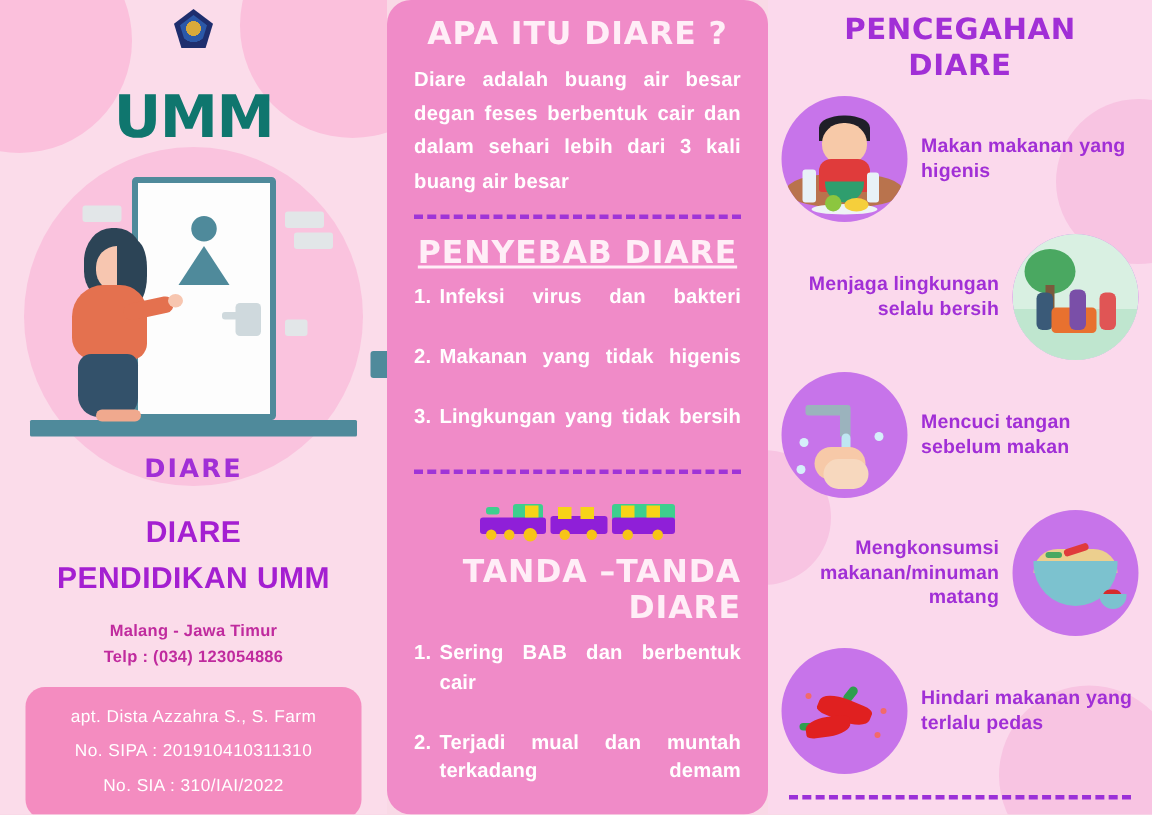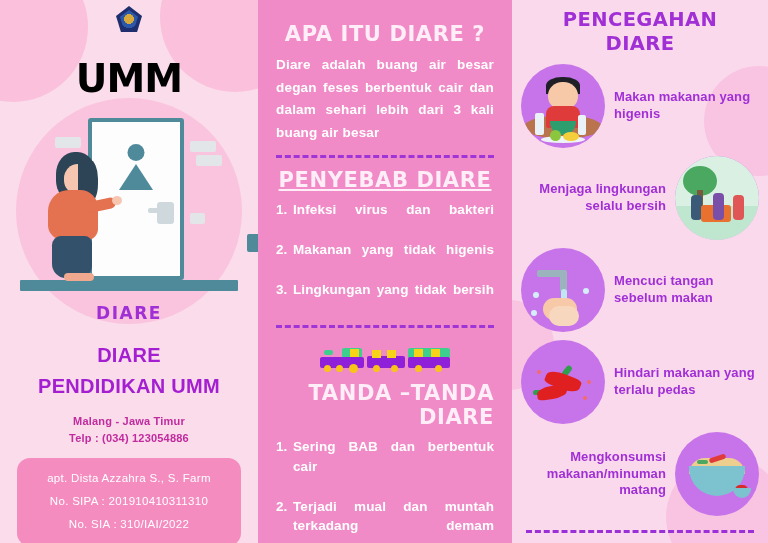--- a/index.html
+++ b/index.html
@@ -32,21 +32,21 @@
     clip-path:polygon(50% 0%, 100% 38%, 81% 100%, 19% 100%, 0% 38%);
     position:relative;
   }
   .emblem::after{
     content:""; position:absolute; inset:4px;
     background:radial-gradient(circle,#d8a93a 0 38%,#2b58a8 40% 70%,#1e2e6e 72%);
     clip-path:polygon(50% 0%, 100% 38%, 81% 100%, 19% 100%, 0% 38%);
   }
   .umm-text {
     font-family:"DejaVu Sans", sans-serif;
-    font-size:39px; font-weight:bold; color:#000000;
+    font-size:39px; font-weight:bold; color:#0f766e;
     letter-spacing:-1px; line-height:0.92;margin-top:29px;
   }
   .umm-url {
     font-size:7.5px; color:#3a3a4a; letter-spacing:2.4px;
     font-weight:bold; margin-top:2px;
   }
 
   
   .illus { position:relative; z-index:3; margin-top:12px; height:190px; }
   .floor {
@@ -131,21 +131,21 @@
     font-size:11px; font-weight:bold; color:#c02b9e; line-height:1.55;
     letter-spacing:0.2px;
   }
   .card {
     position:relative; z-index:3; margin:11px 17px 0; padding:9px 6px 10px;
     background:#f48cc0; border-radius:13px; text-align:center;
     color:#ffffff; font-size:11.5px; line-height:2.0; letter-spacing:0.3px;
   }
 
   
-  .panel-mid { padding:12px 18px; }
+  .panel-mid { padding:0 18px;border-radius:16px; }
   .m-head {
     font-family:"DejaVu Sans", sans-serif;
     text-align:center; color:#ffeef7; font-weight:bold;
     font-size:21px; letter-spacing:0.6px;
   }
   .m-head-1 { margin-top:10px; }
   .m-body {
     color:#ffffff; font-size:13.5px; font-weight:bold; line-height:1.68;
     text-align:justify; margin-top:8px; letter-spacing:0.2px;
   }
@@ -419,41 +419,41 @@
         <div class="ic hw-water"></div>
         <div class="ic hw-hand1"></div>
         <div class="ic hw-hand2"></div>
         <div class="ic hw-drop" style="top:44px;left:12px;"></div>
         <div class="ic hw-drop" style="top:62px;left:10px;"></div>
         <div class="ic hw-drop" style="top:40px;left:62px;"></div>
       </div>
       <div class="prev-label">Mencuci tangan sebelum makan</div>
     </div>
 
+    <div class="prev-item rev">
+      <div class="icon-circle">
+        <div class="ic sp-food"></div>
+        <div class="ic sp-bowl"></div>
+        <div class="ic sp-chili"></div>
+        <div class="ic sp-herb"></div>
+        <div class="ic sp-sauce"></div>
+        <div class="ic sp-dish"></div>
+      </div>
+      <div class="prev-label">Mengkonsumsi makanan/minuman matang</div>
+    </div>
+
     <div class="prev-item">
       <div class="icon-circle">
         <div class="ic ch-stem1"></div>
         <div class="ic ch-body1"></div>
         <div class="ic ch-stem2"></div>
         <div class="ic ch-body2"></div>
         <div class="ic spark" style="top:30px;left:16px;"></div>
         <div class="ic spark" style="top:56px;left:62px;"></div>
         <div class="ic spark" style="top:40px;left:66px;"></div>
       </div>
       <div class="prev-label">Hindari makanan yang terlalu pedas</div>
     </div>
 
-    <div class="prev-item rev">
-      <div class="icon-circle">
-        <div class="ic sp-food"></div>
-        <div class="ic sp-bowl"></div>
-        <div class="ic sp-chili"></div>
-        <div class="ic sp-herb"></div>
-        <div class="ic sp-sauce"></div>
-        <div class="ic sp-dish"></div>
-      </div>
-      <div class="prev-label">Mengkonsumsi makanan/minuman matang</div>
-    </div>
-
     <div class="r-dash"></div>
   </div>
 
 </div>
 
 </body></html>

